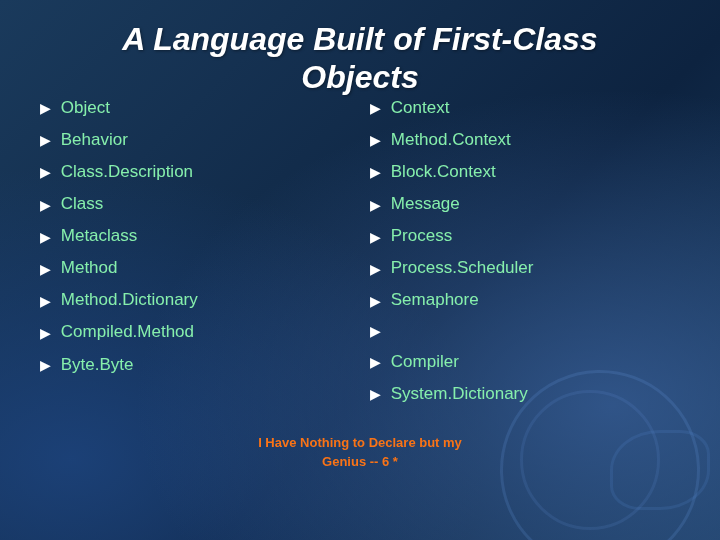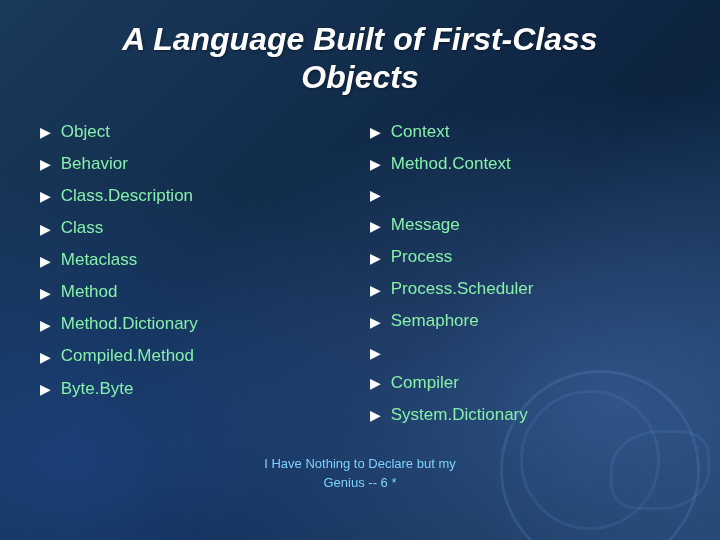--- a/index.html
+++ b/index.html
@@ -53,21 +53,20 @@
       padding: 20px 30px 10px 30px;
     }
 
     .title {
       text-align: center;
       color: #ffffff;
       font-size: 32px;
       font-weight: bold;
       font-style: italic;
       line-height: 1.2;
-      margin-bottom: 24px;
       text-shadow: 1px 1px 3px rgba(0,0,0,0.4);
     }
 
     .columns {
       display: flex;
       gap: 0;
       justify-content: flex-start;
     }
 
     .column {
@@ -92,24 +91,25 @@
       margin-top: 1px;
     }
 
     .item-text {
       color: #86efac;
       font-size: 17px;
     }
 
     .footer {
       text-align: center;
-      color: #7dd3fc;
+      color: #f97316;
       font-size: 13px;
       margin-top: 18px;
       line-height: 1.5;
+      font-weight: bold;
     }
   </style>
 </head>
 <body>
 
 <div class="bg-overlay"></div>
 <div class="swirl swirl-1"></div>
 <div class="swirl swirl-2"></div>
 <div class="swirl swirl-3"></div>
 
@@ -162,20 +162,21 @@
         <div class="list-item">
       <span class="arrow">▶</span>
       <span class="item-text">Context</span>
     </div>
         <div class="list-item">
       <span class="arrow">▶</span>
       <span class="item-text">Method.Context</span>
     </div>
         <div class="list-item">
       <span class="arrow">▶</span>
+      <span class="item-text">Block.Context</span>
     </div>
         <div class="list-item">
       <span class="arrow">▶</span>
       <span class="item-text">Message</span>
     </div>
         <div class="list-item">
       <span class="arrow">▶</span>
       <span class="item-text">Process</span>
     </div>
         <div class="list-item">

